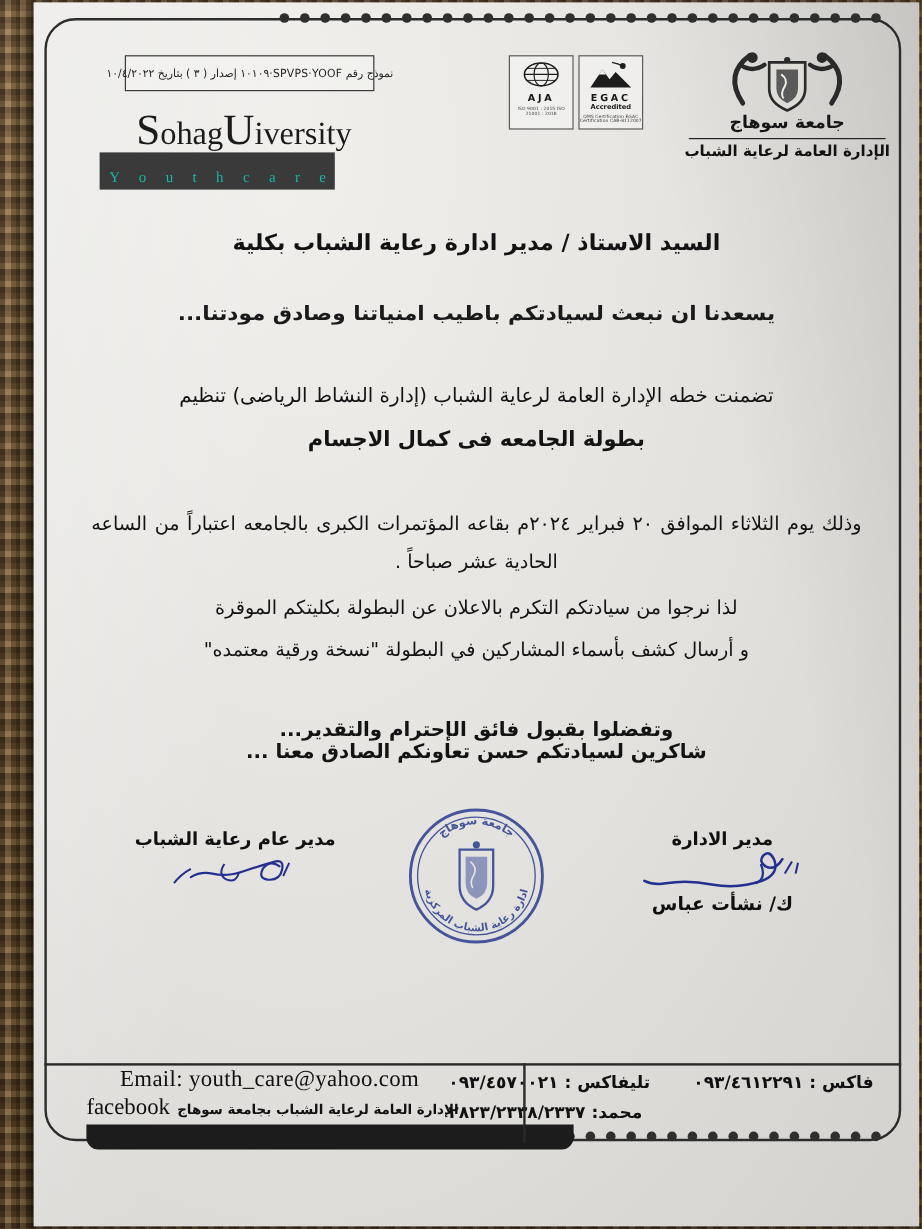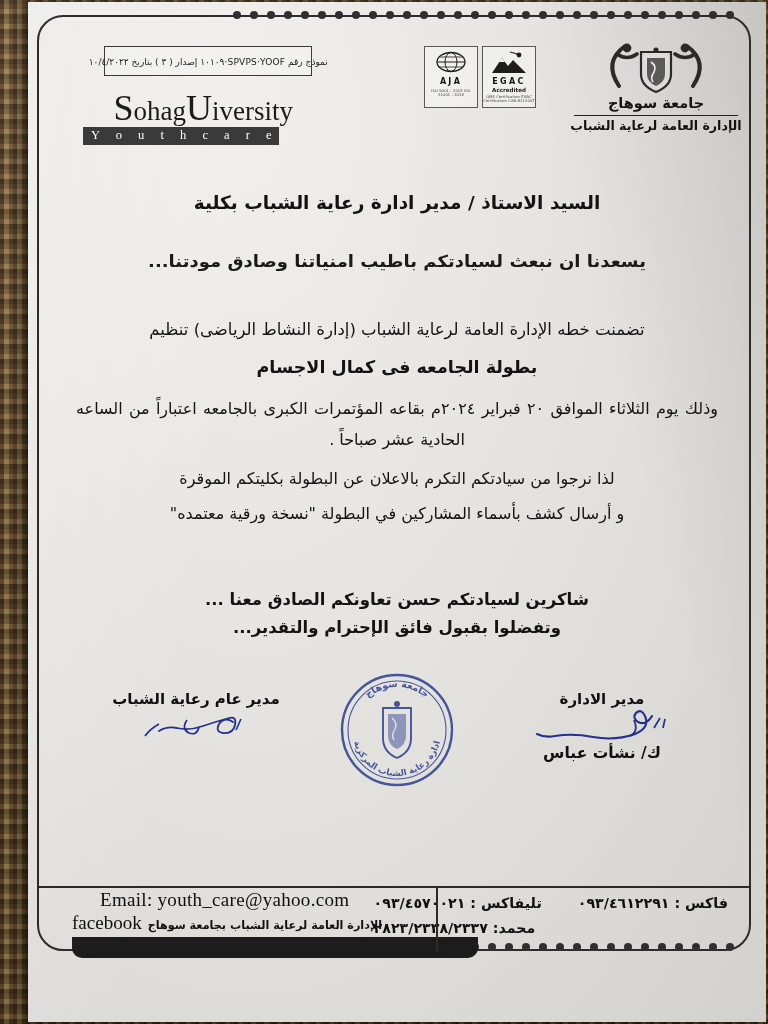--- a/index.html
+++ b/index.html
@@ -166,25 +166,25 @@
   }
   .mark-en .line1 {
     font-family: "Liberation Serif", serif;
     font-size: 27px; color: #1b1b1b; line-height: 1;
     white-space: nowrap;
   }
   .mark-en .line1 .cap { font-size: 36px; }
   .mark-en .band {
     margin-top: 1px;
     background: #3a3a3a;
-    color: #ffffff;
+    color: #14b8a6;
     font-family: "Liberation Serif", serif;
     font-size: 12.5px;
     letter-spacing: 6.5px;
-    padding: 1px 6px 2px 8px;
+    padding: 14px 6px 2px 8px;
     width: 196px;
     white-space: nowrap;
   }
 
   
   .body-area {
     position: absolute;
     left: 48px; right: 48px;
     top: 190px;
     text-align: center;
@@ -205,38 +205,38 @@
     transform: scaleY(0.92);
     margin-bottom: 44px;
   }
   .para1 {
     font-size: 16.5px;
     line-height: 1.75;
     margin-bottom: 12px;
   }
   .title-event {
     font-size: 17.5px; font-weight: 700;
-    margin-bottom: 16px;
+    margin-bottom: 44px;
   }
   .para2 {
     font-size: 16px;
     line-height: 1.95;
     text-align: justify;
     text-align-last: center;
     margin-bottom: 8px;
   }
   .para3 {
     font-size: 16px;
     line-height: 1.95;
     margin-bottom: 4px;
   }
   .para4 {
     font-size: 16px;
     line-height: 1.95;
-    margin-bottom: 60px;
+    margin-bottom: 40px;
   }
   .closing1 {
     font-size: 16.5px; font-weight: 700;
     letter-spacing: .2px;
     margin-bottom: 9px;
   }
   .closing2 {
     font-size: 16.5px; font-weight: 700;
     letter-spacing: .2px;
   }
@@ -478,22 +478,22 @@
     </div>
 
     <div class="body-area">
       <div class="ln addressee">السيد الاستاذ / مدير ادارة رعاية الشباب بكلية</div>
       <div class="ln greeting">يسعدنا ان نبعث لسيادتكم باطيب امنياتنا وصادق مودتنا...</div>
       <div class="ln para1">تضمنت خطه الإدارة العامة لرعاية الشباب (إدارة النشاط الرياضى) تنظيم</div>
       <div class="ln title-event">بطولة الجامعه فى كمال الاجسام</div>
       <div class="ln para2">وذلك يوم الثلاثاء الموافق   ٢٠ فبراير ٢٠٢٤م بقاعه المؤتمرات الكبرى بالجامعه اعتباراً من الساعه الحادية عشر صباحاً .</div>
       <div class="ln para3">لذا نرجوا من سيادتكم التكرم بالاعلان عن البطولة بكليتكم الموقرة</div>
       <div class="ln para4">و أرسال كشف بأسماء المشاركين في البطولة "نسخة ورقية معتمده"</div>
+      <div class="ln closing2">وتفضلوا بقبول فائق الإحترام والتقدير...</div>
       <div class="ln closing1">شاكرين لسيادتكم حسن تعاونكم الصادق معنا ...</div>
-      <div class="ln closing2">وتفضلوا بقبول فائق الإحترام والتقدير...</div>
     </div>
 
     <div class="signatures">
 
       <div class="sigblock right">
         <div class="role">مدير الادارة</div>
         <div class="scribble">
           <svg viewBox="0 0 200 34" width="200" height="34">
             <path d="M150 6 q-6 10 -14 6 q-6 -4 -2 -9 q5 -5 9 3 q5 12 -10 18
                      q-20 7 -42 3 q-20 -4 -38 -1 q-10 2 -18 -2" stroke="#24308f" stroke-width="2.1" fill="none" stroke-linecap="round"></path>

